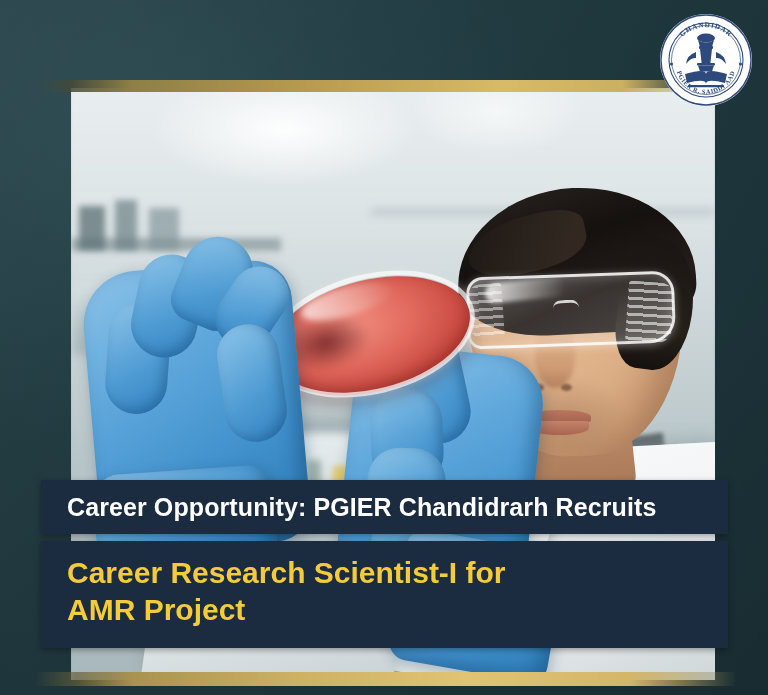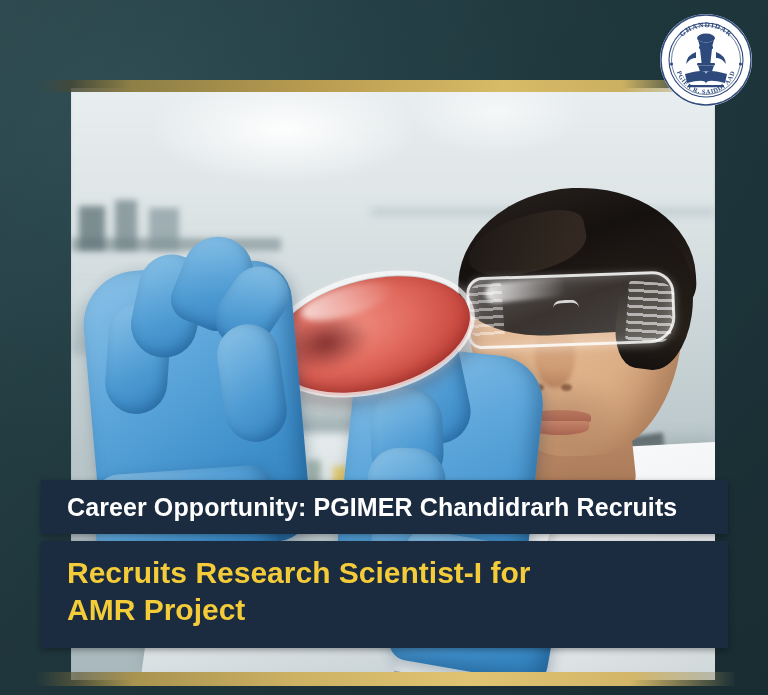--- a/index.html
+++ b/index.html
@@ -365,25 +365,25 @@
     <div class="glove hand-left"></div>
     <div class="glove wrist-l"></div>
     <div class="finger f3"></div>
     <div class="finger f2"></div>
     <div class="finger f1"></div>
     <div class="finger f4"></div>
     <div class="finger thumb-l"></div>
   </div>
 
   <div class="banner" id="banner-top">
-    <div id="headline">Career Opportunity: PGIMER Chandidrarh Recruits</div>
+    <div id="headline">Career Opportunity: PGIER Chandidrarh Recruits</div>
   </div>
 
   <div class="banner" id="banner-bottom">
-    <div class="subline">Recruits Research Scientist-I for</div>
+    <div class="subline">Career Research Scientist-I for</div>
     <div class="subline">AMR Project</div>
   </div>
 
   <div id="logo">
     <svg width="96" height="96" viewBox="0 0 96 96">
       <circle cx="48" cy="48" r="46" fill="#ffffff"></circle>
       <circle cx="48" cy="48" r="45" fill="none" stroke="#2e4a7d" stroke-width="1.4"></circle>
       <circle cx="48" cy="48" r="37" fill="none" stroke="#2e4a7d" stroke-width="1.1"></circle>
       <circle cx="48" cy="48" r="34.5" fill="none" stroke="#2e4a7d" stroke-width="0.7"></circle>
 

